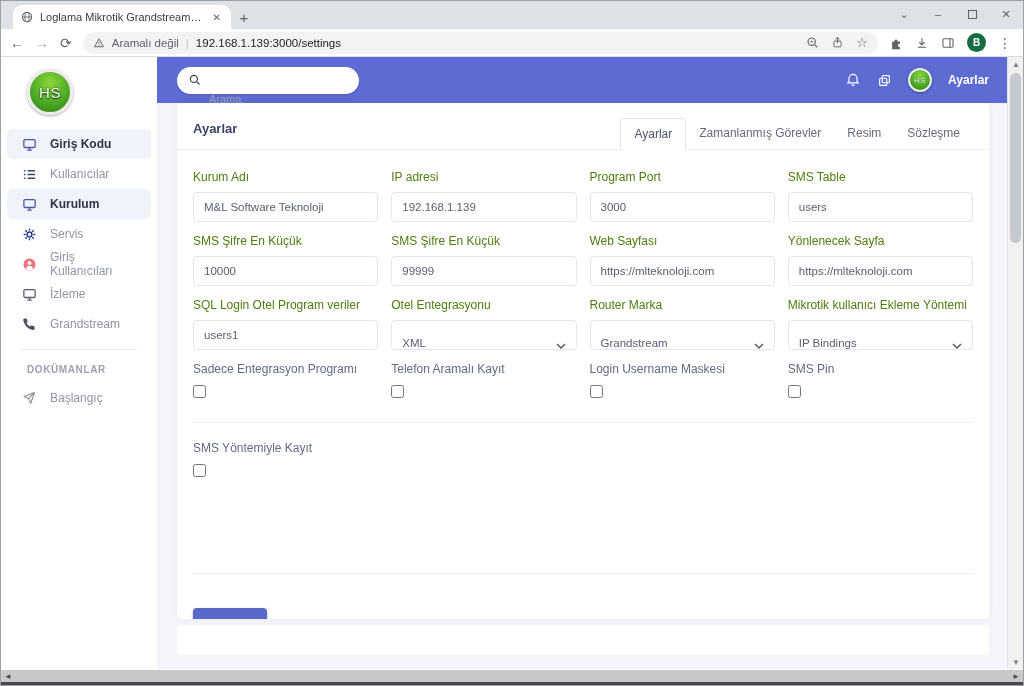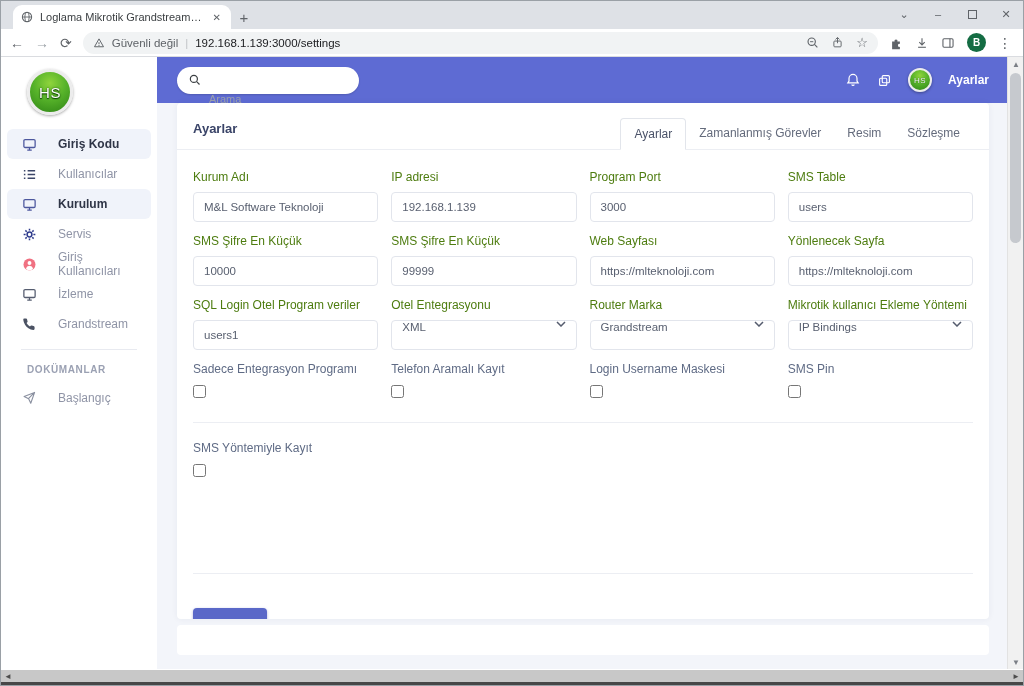--- a/index.html
+++ b/index.html
@@ -36,21 +36,21 @@
   .harrow { font-size:8px; color:#4d4d4d; }
   .bottomstrip { position:absolute; top:681px; left:0; right:0; height:5px; background:#474747; }
 
   
   .logo-wrap { padding:12px 0 10px 26px; }
   .hs-logo { width:46px; height:46px; border-radius:50%; background:radial-gradient(circle at 50% 28%, #8fd43c 0%, #57b32a 45%, #2e8415 100%); border:3px solid #ececec; box-shadow:0 1px 3px rgba(0,0,0,.35); display:flex; align-items:center; justify-content:center; }
   .hs-logo span { color:#fff; font-weight:normal; font-size:15px; letter-spacing:.5px; text-shadow:0 0 2px #0a3b00,0 1px 1px #0a3b00; }
   .hs-logo.small { width:24px; height:24px; border-width:2px; }
   .hs-logo.small span { font-size:8px; text-shadow:0 0 1px #0a3b00; }
   .snav { padding:4px 6px; }
-  .snav-item { display:flex; align-items:center; gap:21px; height:30px; padding:0 14px; border-radius:6px; font-size:12px; color:#8f94a6; cursor:default; }
+  .snav-item { display:flex; align-items:center; gap:13px; height:30px; padding:0 14px; border-radius:6px; font-size:12px; color:#8f94a6; cursor:default; }
   .snav-item.active { background:#f0f3fa; color:#2f3547; font-weight:bold; }
   .snav-item .sicon { width:16px; display:flex; align-items:center; justify-content:center; flex:none; }
   .sdivider { border-top:1px solid #e8eaf0; margin:10px 14px; }
   .ssection { font-size:10px; letter-spacing:.6px; color:#9ba1b3; padding:4px 20px 8px; font-weight:bold; }
   .gear-glyph { font-size:15px; color:#2d3a8c; line-height:1; }
 
   
   .band { height:46px; background:#5e6bd3; display:flex; align-items:center; padding:0 20px; }
   .searchpill { width:182px; height:27px; background:#fff; border-radius:14px; display:flex; align-items:center; gap:8px; padding:0 12px; box-shadow:0 1px 2px rgba(0,0,0,.15); }
   .searchpill input { border:none; outline:none; flex:1; font-size:11px; color:#444; background:transparent; font-family:inherit; min-width:0;margin-top:37px; }
@@ -64,21 +64,21 @@
   .card-header { display:flex; align-items:flex-end; justify-content:space-between; padding:15px 16px 0; border-bottom:1px solid #eceef3; }
   .card-title { font-size:13px; font-weight:bold; color:#3a4468; padding-bottom:13px; }
   .tabs { display:flex; }
   .tab-item { padding:8px 13px; font-size:12px; color:#646b7c; cursor:default; white-space:nowrap; }
   .tab-item.active { background:#fff; border:1px solid #e2e5eb; border-bottom:1px solid #fff; border-radius:4px 4px 0 0; margin-bottom:-1px; color:#4a5268; }
 
   .formgrid { padding:20px 16px; display:grid; grid-template-columns:repeat(4,1fr); column-gap:13px; }
   .fgroup { margin-bottom:12px; }
   .fgroup label { display:block; font-size:12px; color:#4d7c0f; margin-bottom:8px; }
   .tinput { width:100%; height:30px; border:1px solid #e2e5ec; border-radius:4px; padding:0 10px; font-size:11.5px; color:#596070; background:#fff; outline:none; font-family:inherit; }
-  .fselect { width:100%; height:30px; border:1px solid #e2e5ec; border-radius:4px; padding:0 10px; font-size:11.5px; color:#596070; background:#fff; display:flex; align-items:flex-start; justify-content:space-between; cursor:default; }
+  .fselect { width:100%; height:30px; border:1px solid #e2e5ec; border-radius:4px; padding:0 10px; font-size:11.5px; color:#596070; background:#fff; display:flex; align-items:flex-end; justify-content:space-between; cursor:default; }
   .cbgroup { margin-bottom:4px; }
   .cbgroup label { display:block; font-size:12px; color:#5f6b85; margin-bottom:8px; }
   .cbgroup input { width:13px; height:13px; }
   .gdivider { grid-column:1/-1; border-top:1px solid #eceef3; margin:16px 0 18px; }
   .gspacer { grid-column:1/-1; height:72px; }
   .btnrow { grid-column:1/-1; padding-top:16px; }
   .savebtn { background:#5a68c8; color:#fff; border:none; border-radius:4px; font-size:12px; font-weight:bold; padding:9px 17px; font-family:inherit; cursor:pointer; box-shadow:0 1px 3px rgba(60,70,160,.4); }
 
   svg { display:block; }
 </style>
@@ -113,21 +113,21 @@
   <span class="navglyph" style="color:#9aa0a6">→</span>
   <span class="navglyph">⟳</span>
   <div class="addressbar">
     <span>
       <svg width="12" height="12" viewBox="0 0 16 16">
           <path d="M8 2.5l6 10.5H2z" fill="none" stroke="#5f6368" stroke-width="1.3"></path>
           <line x1="8" y1="7" x2="8" y2="9.6" stroke="#5f6368" stroke-width="1.3"></line>
           <circle cx="8" cy="11.3" r=".8" fill="#5f6368"></circle>
         </svg>
     </span>
-    <span>Güvenli değil</span>
+    <span>Aramalı değil</span>
     <span class="addr-sep">|</span>
     <span class="addr-url">192.168.1.139:3000/settings</span>
     <span class="addr-right">
       <span>
         <svg width="13" height="13" viewBox="0 0 16 16">
             <circle cx="7" cy="7" r="4.5" fill="none" stroke="#5f6368" stroke-width="1.4"></circle>
             <line x1="10.4" y1="10.4" x2="14" y2="14" stroke="#5f6368" stroke-width="1.4"></line>
             <line x1="5" y1="7" x2="9" y2="7" stroke="#5f6368" stroke-width="1.2"></line>
           </svg>
       </span>

